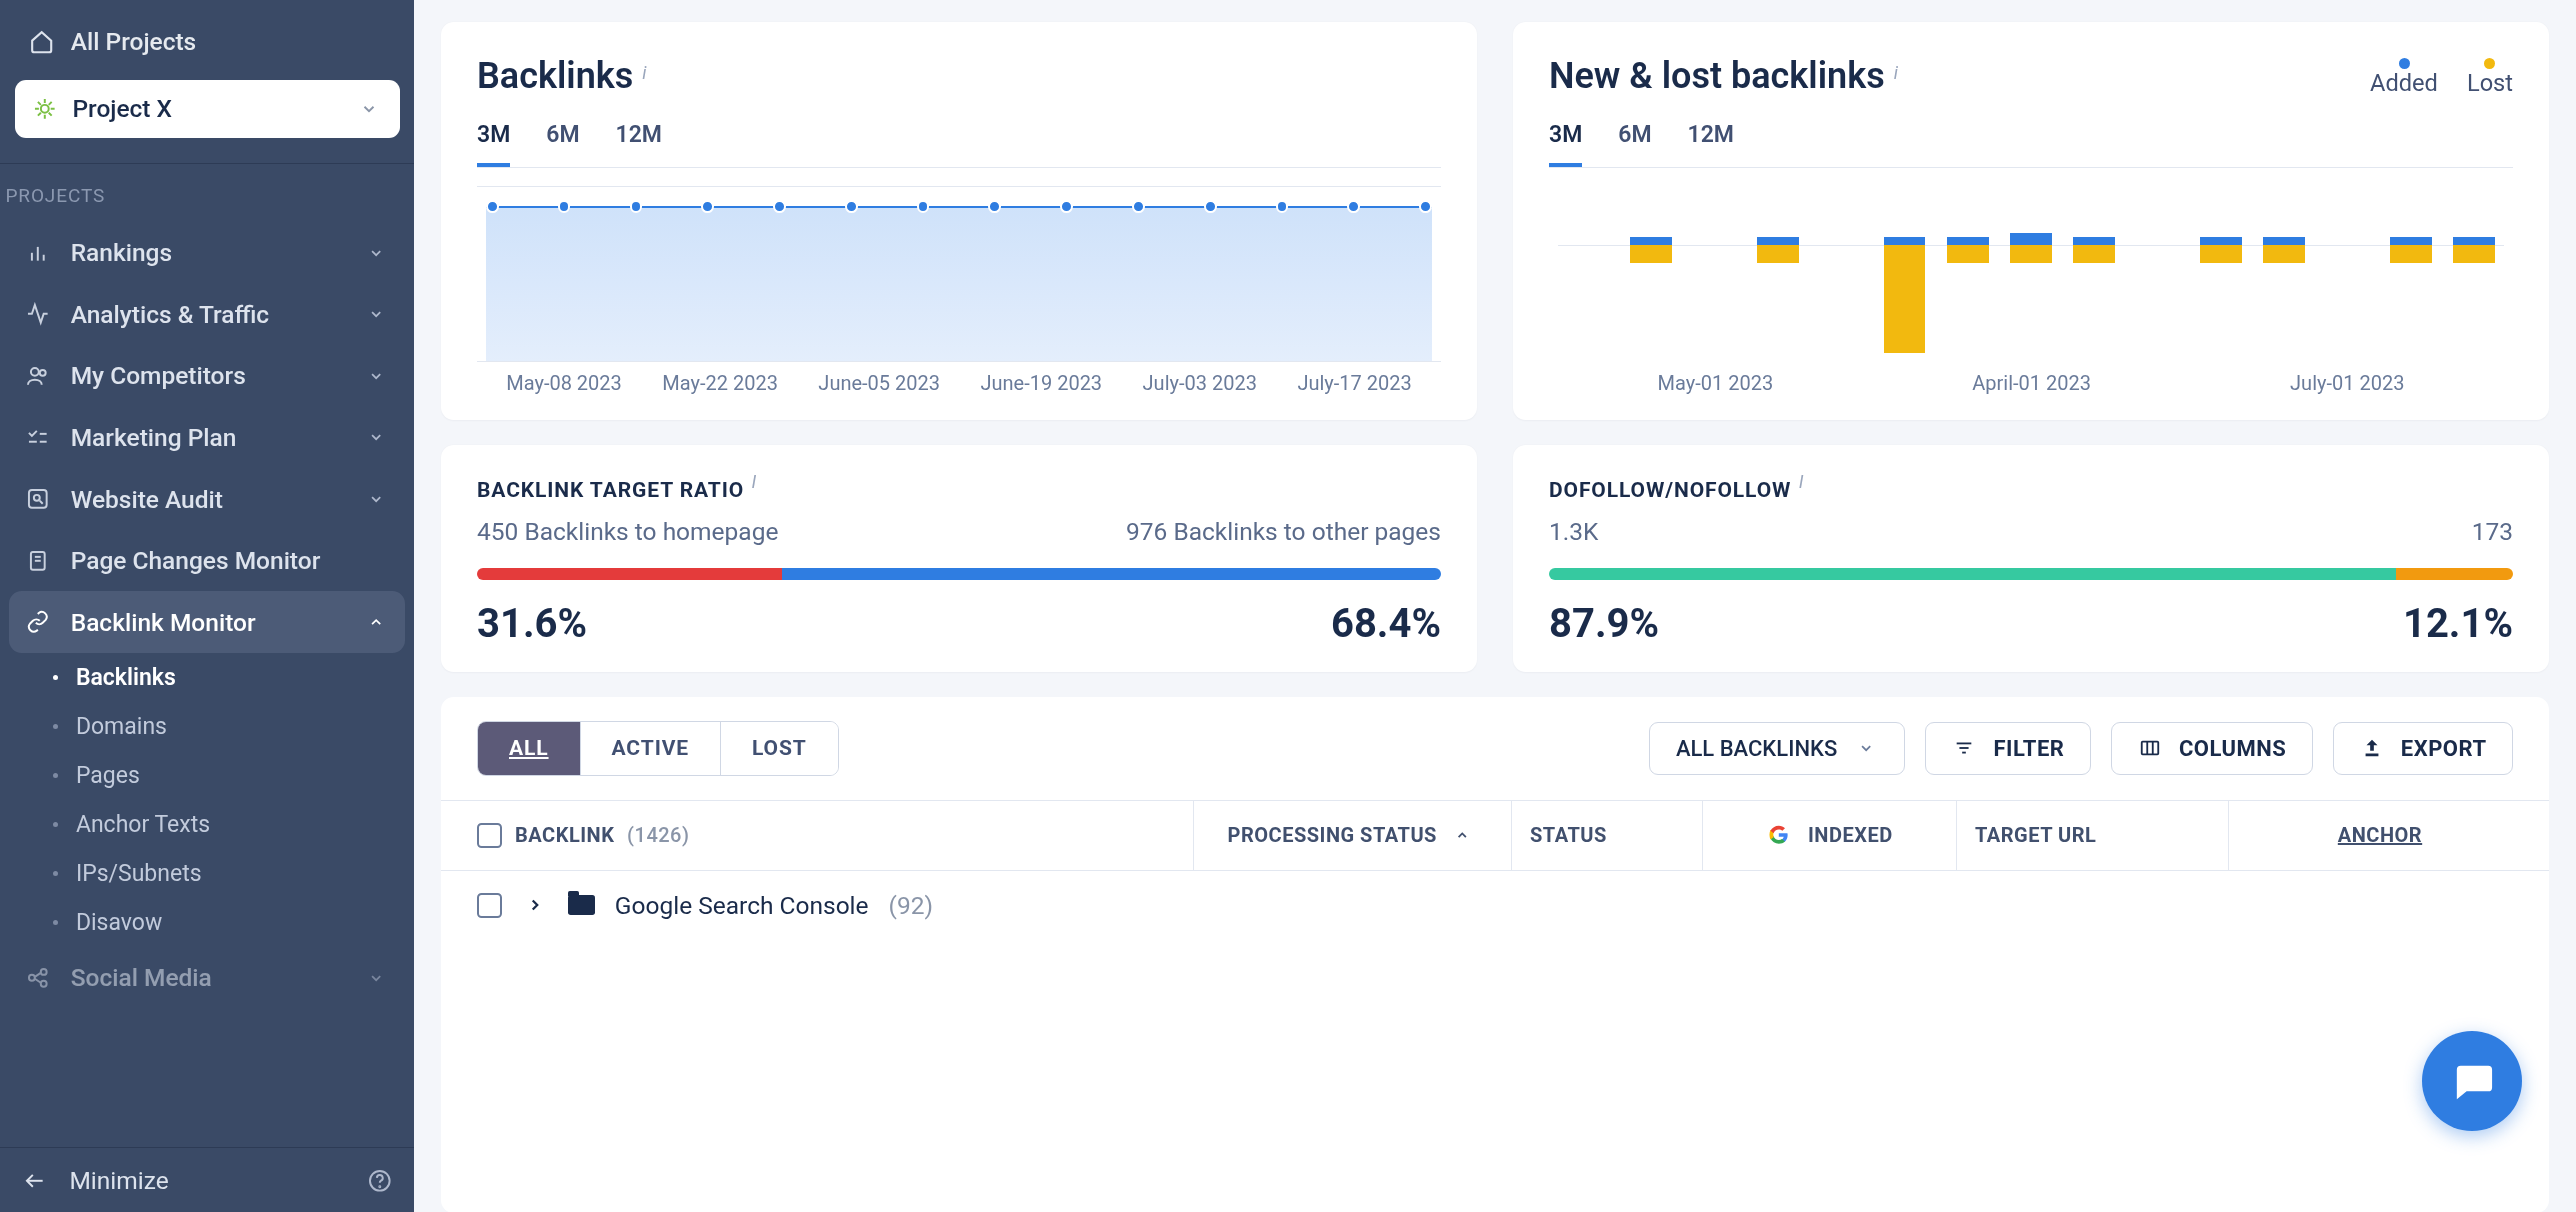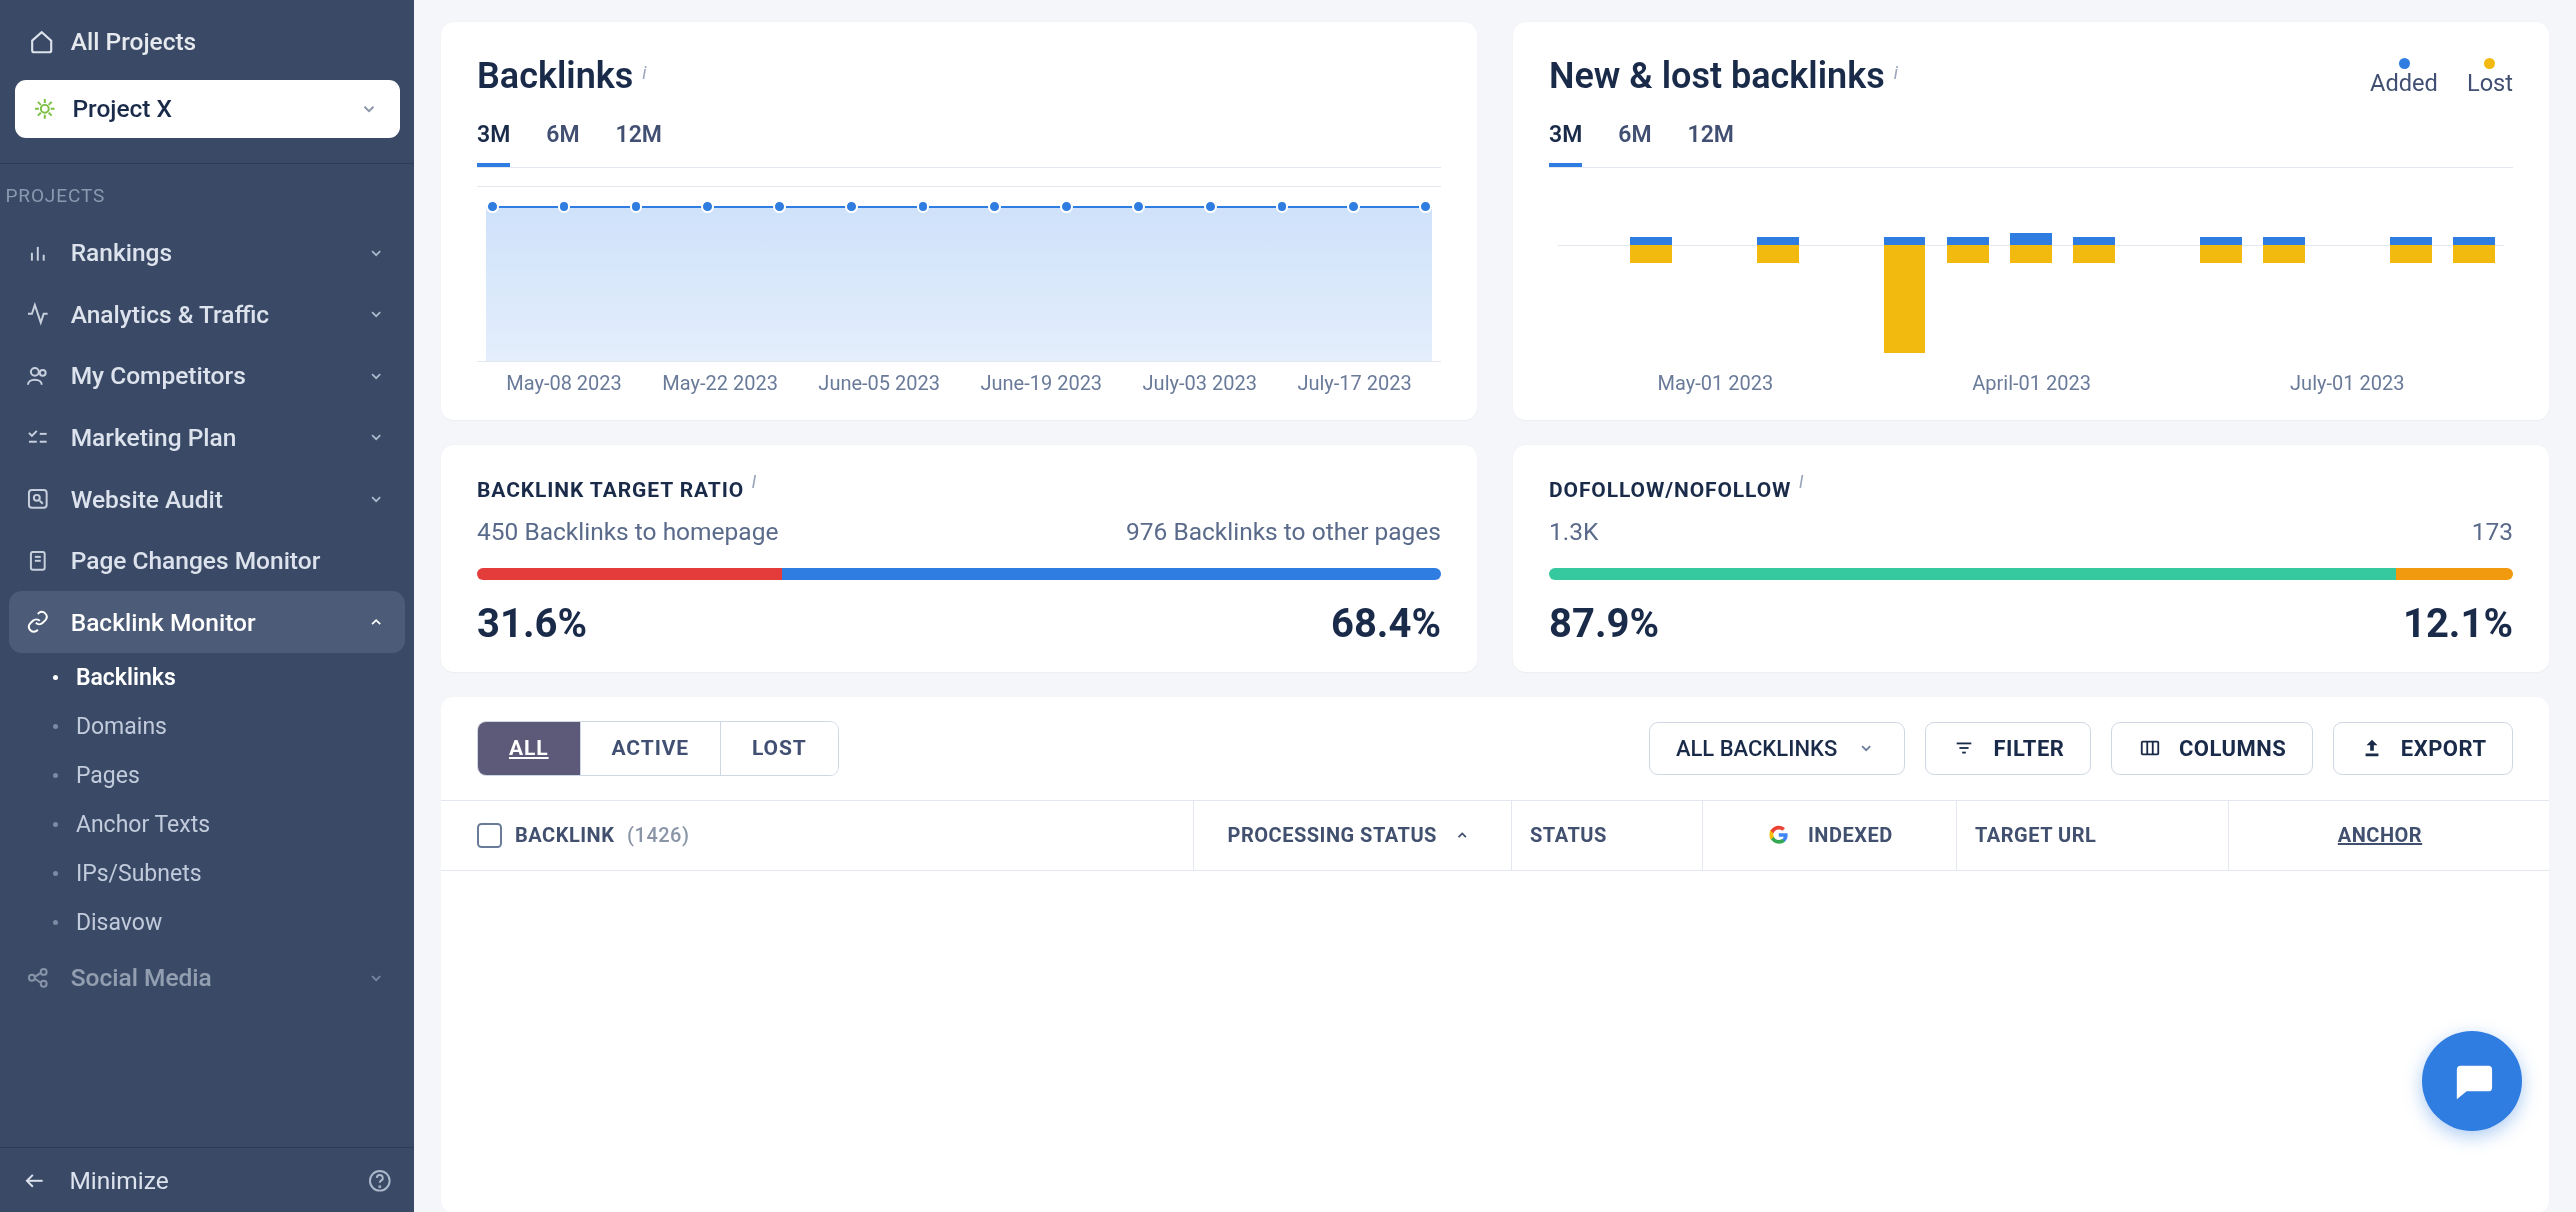--- a/index.html
+++ b/index.html
@@ -554,20 +554,31 @@
           </span>
         <span>INDEXED</span>
       </div>
       <div class="th c4">
           <span>TARGET URL</span>
         </div>
       <div class="th c5">
           <span>ANCHOR</span>
         </div>
     </div>
+    <div class="trow">
+      <div class="checkbox"></div>
+      <span class="icon">
+          <svg width="18" height="18" viewBox="0 0 24 24" fill="none" stroke="#1a2b4a" stroke-width="3">
+            <polyline points="9 6 15 12 9 18"></polyline>
+          </svg>
+        </span>
+      <span class="folder-icon"></span>
+      <span>Google Search Console</span>
+      <span style="color:#8a95a8">(92)</span>
+    </div>
   </div>
 
   <div class="chat-fab">
     <span class="icon" style="width:47px;height:47px">
       <svg width="47" height="47" viewBox="0 0 24 24" fill="#fff">
           <path d="M4 4h16a2 2 0 0 1 2 2v9a2 2 0 0 1-2 2H9l-5 4V6a2 2 0 0 1 2-2z"></path>
         </svg>
     </span>
   </div>
 </div>

